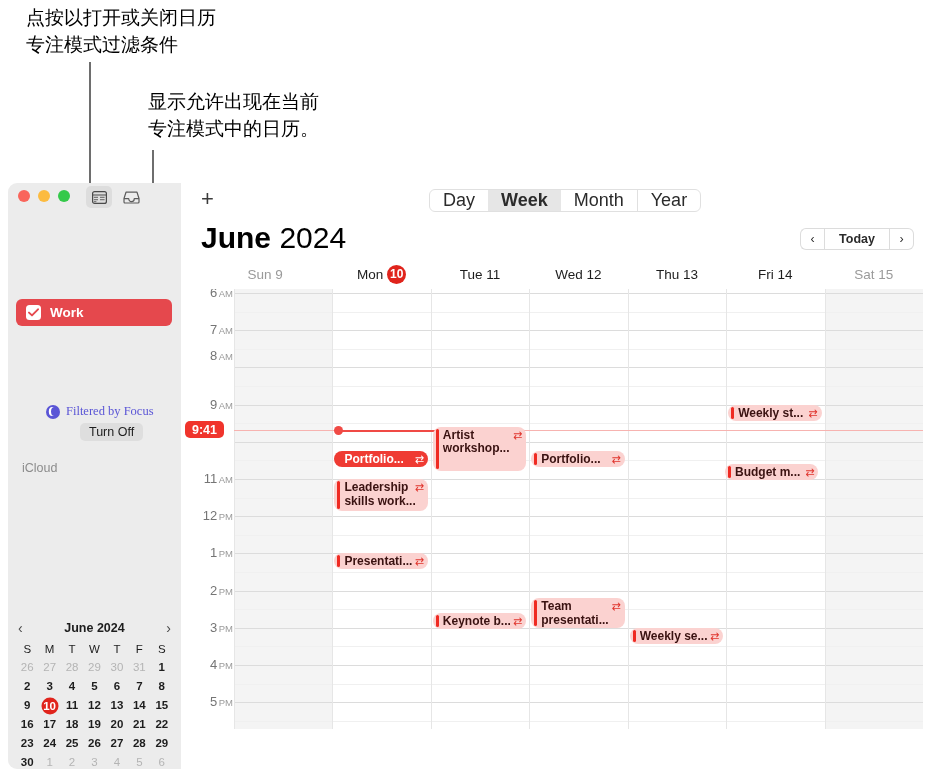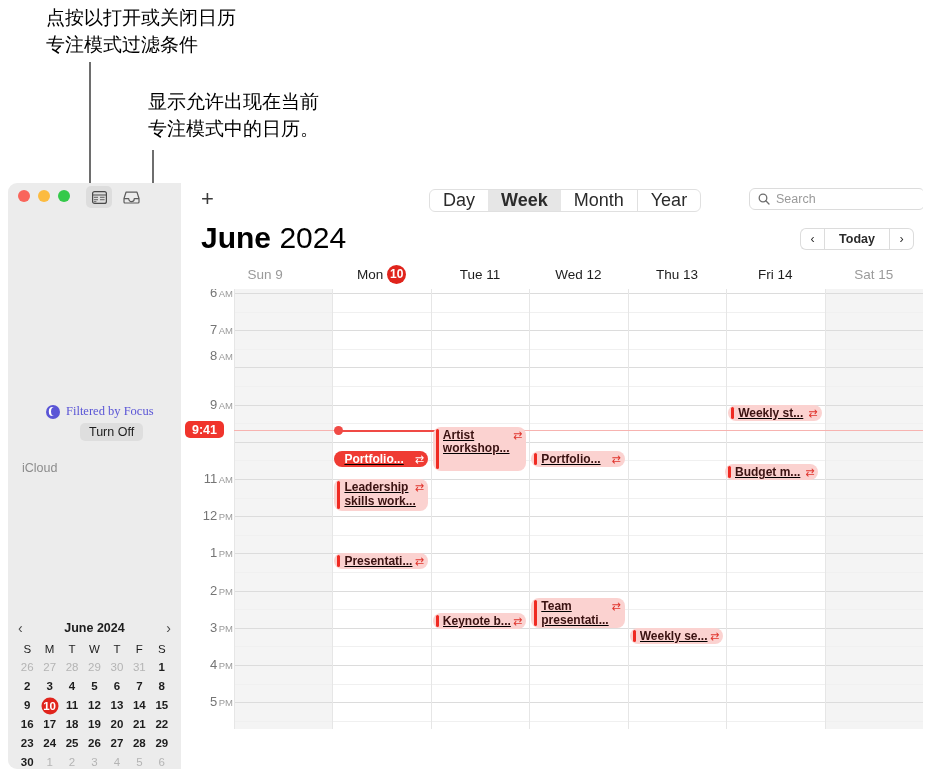--- a/index.html
+++ b/index.html
@@ -5,21 +5,21 @@
   html,body{margin:0;padding:0;}
   body{
     width:931px;height:777px;position:relative;overflow:hidden;
     background:#ffffff;
     font-family:"Liberation Sans","DejaVu Sans",sans-serif;
     -webkit-font-smoothing:antialiased;
   }
 
   
   .callout{position:absolute;color:#000;font-size:19px;line-height:27px;white-space:pre-line;}
-  #callout-1{left:26px;top:4px;margin-left:20px;}
+  #callout-1{left:26px;top:4px;}
   #callout-2{left:148px;top:88px;}
   .leader{position:absolute;background:#6e6e6e;}
   #leader-1{left:89px;top:62px;width:2px;height:182px;}
   #leader-1b{left:89px;top:243px;width:30px;height:2px;}
   #leader-2{left:152px;top:150px;width:2px;height:166px;}
 
   
   #window{position:absolute;left:8px;top:183px;width:915px;height:586px;
           border-radius:9px;overflow:hidden;background:#fff;}
 
@@ -107,21 +107,21 @@
 
   
   #nowline{position:absolute;left:53px;right:0;height:1px;background:#f7b3b0;}
   #nowline-strong{position:absolute;height:2px;background:#f04a45;}
   #nowdot{position:absolute;width:9px;height:9px;border-radius:50%;background:#f04a45;}
   #nowbadge{position:absolute;left:4px;background:#f0342c;color:#fff;font-size:12.5px;font-weight:700;
       border-radius:5px;padding:1.5px 7px;}
 
   
   .ev{position:absolute;border-radius:8px;background:#fbd2d0;overflow:hidden;
-      display:flex;box-sizing:border-box;text-decoration:underline;}
+      display:flex;box-sizing:border-box;}
   .ev .bar{width:3px;background:#ef2a22;flex:0 0 3px;border-radius:2px;margin:2px 0 2px 3px;}
   .ev .body{flex:1;position:relative;padding:2px 3px 0 4px;min-width:0;}
   .ev .ttl{font-size:12px;font-weight:600;color:#3a1211;line-height:13.5px;
       overflow:hidden;white-space:pre-line;}
   .ev .rep{position:absolute;right:4px;top:2px;font-size:11px;color:#e0352d;}
   .ev.sel{background:#ef3b33;}
   .ev.sel .bar{background:#ef3b33;}
   .ev.sel .ttl{color:#fff;}
   .ev.sel .rep{color:#fff;}
 </style>
@@ -164,20 +164,28 @@
       </div>
     </div>
 
     <div class="focus-row">
       <div class="focus-dot"></div>
       <div class="focus-label">Filtered by Focus</div>
     </div>
     <div id="turn-off">Turn Off</div>
     <div id="icloud-label">iCloud</div>
 
+    <div id="work-row">
+      <div id="work-check">
+        <svg width="11" height="9" viewBox="0 0 11 9">
+            <path d="M1 4.6 L4 7.4 L10 1.3" fill="none" stroke="#e5484d" stroke-width="1.9" stroke-linecap="round" stroke-linejoin="round"></path>
+          </svg>
+      </div>
+      <div id="work-label">Work</div>
+    </div>
 
     <div id="sb-cal">
       <div id="mc-head">
         <div class="mc-arrow" id="mc-prev">‹</div>
         <div id="mc-title">June 2024</div>
         <div class="mc-arrow" id="mc-next">›</div>
       </div>
       <div id="mc-grid">
           <div class="mc-dow">S</div>
           <div class="mc-dow">M</div>
@@ -237,27 +245,20 @@
   <div id="main">
 
     <div id="toolbar">
       <div id="add-btn">+</div>
       <div id="segctl">
           <div class="seg">Day</div>
           <div class="seg sel">Week</div>
           <div class="seg">Month</div>
           <div class="seg div">Year</div>
         </div>
-      <div id="search">
-        <svg width="12" height="12" viewBox="0 0 12 12">
-            <circle cx="5" cy="5" r="3.8" fill="none" stroke="#6d6d6d" stroke-width="1.3"></circle>
-            <line x1="7.8" y1="7.8" x2="11" y2="11" stroke="#6d6d6d" stroke-width="1.3" stroke-linecap="round"></line>
-          </svg>
-        <div id="search-ph">Search</div>
-      </div>
     </div>
 
     <div id="title-row">
       <div id="big-title"><b>June</b> <span>2024</span></div>
       <div id="nav">
         <div class="navbtn" id="nav-prev">‹</div>
         <div class="navbtn" id="nav-today">Today</div>
         <div class="navbtn" id="nav-next">›</div>
       </div>
     </div>

